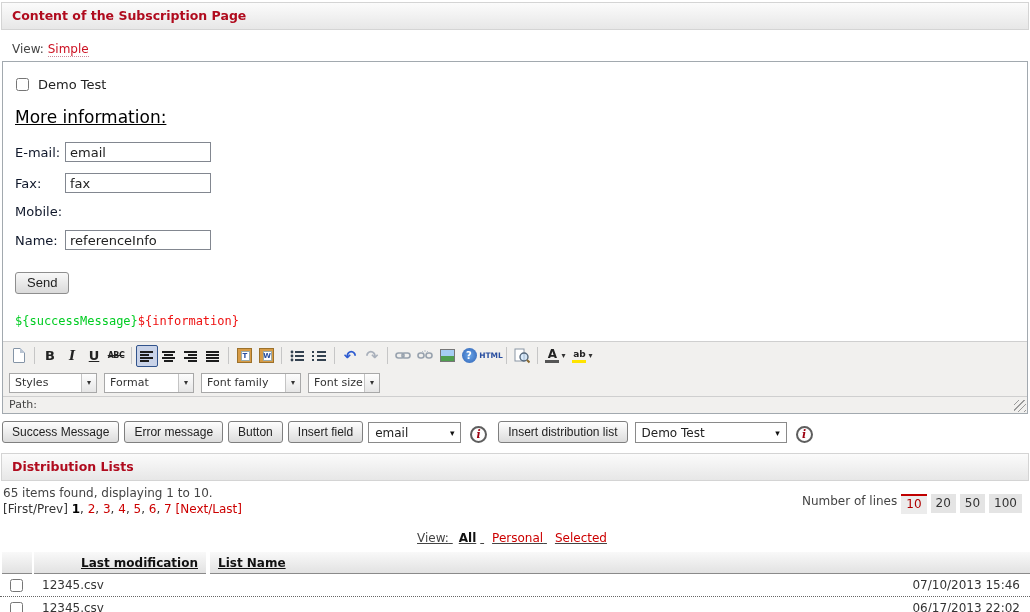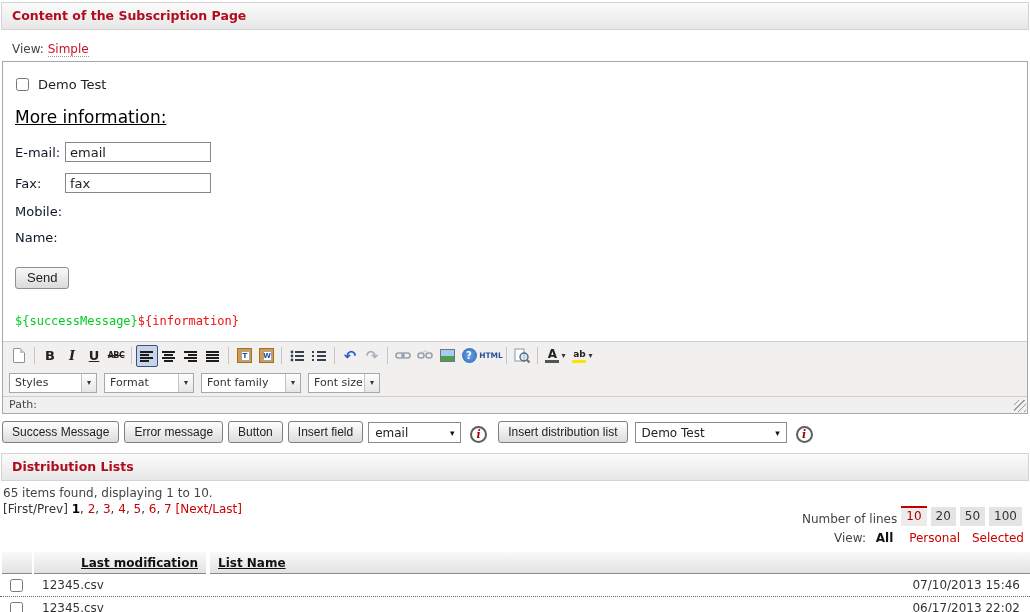--- a/index.html
+++ b/index.html
@@ -94,26 +94,26 @@
   .gap-big { width:11px; flex:none; }
 
   .bar2 { margin-top:10px; }
 
   
   .list-info { position:relative; margin:5px 3px 0 3px; height:32px; font-size:12px; color:#444; }
   .summary { line-height:15px; }
   .pagination { line-height:16px; color:#333; }
   .pagination .pg-cur { font-weight:bold; color:#000; }
   .pagination a { color:#cc0000; text-decoration:none; cursor:pointer; }
-  .lines-box { position:absolute; top:8px; right:5px; display:flex; align-items:flex-end; color:#444;margin-top:12px; }
+  .lines-box { position:absolute; top:8px; right:5px; display:flex; align-items:flex-start; color:#444; }
   .line-opt { display:inline-block; margin-left:4px; padding:2px 5px 3px 5px; background:#e4e4e4; color:#333;
     text-decoration:none; cursor:pointer; font-size:12px; }
   .line-opt.selected { border-top:2px solid #c00000; color:#b00000; padding-top:1px; background:#ececec; }
 
-  .view-all-line { margin:13px 6px 0 0; text-align:right; font-size:12px; color:#444; height:16px; }
+  .view-all-line { margin:13px 6px 0 0; text-align:center; font-size:12px; color:#444; height:16px;text-decoration:underline; }
   .view-all-line .v-all { font-weight:bold; color:#111; margin:0 4px 0 6px; }
   .view-all-line a { color:#cc0000; text-decoration:none; margin-left:8px; cursor:pointer; }
 
   
   .dl-table { margin-top:5px; width:1030px; }
   .t-head { display:flex; height:22px; }
   .t-head .cell { background:linear-gradient(#f9f9f9,#e2e2e2); border-bottom:1px solid #8a8a8a;
     display:flex; align-items:center; }
   .t-head .c-check { width:30px; margin-left:2px; }
   .t-head .c-name { flex:1; margin-left:2px; padding-left:8px; }
@@ -153,20 +153,21 @@
     </div>
     <div class="field-row">
       <span class="field-label">Fax:</span>
       <input type="text" value="fax" style="">
     </div>
     <div class="field-row">
       <span class="field-label">Mobile:</span>
     </div>
     <div class="field-row">
       <span class="field-label">Name:</span>
+      <input type="text" value="referenceInfo" style="">
     </div>
 
     <button class="send-btn">Send</button>
 
     <div class="tokens">
       <span class="tok-success">${successMessage}</span><span class="tok-error">${information}</span>
     </div>
   </div>
 
   <div class="toolbar1">

